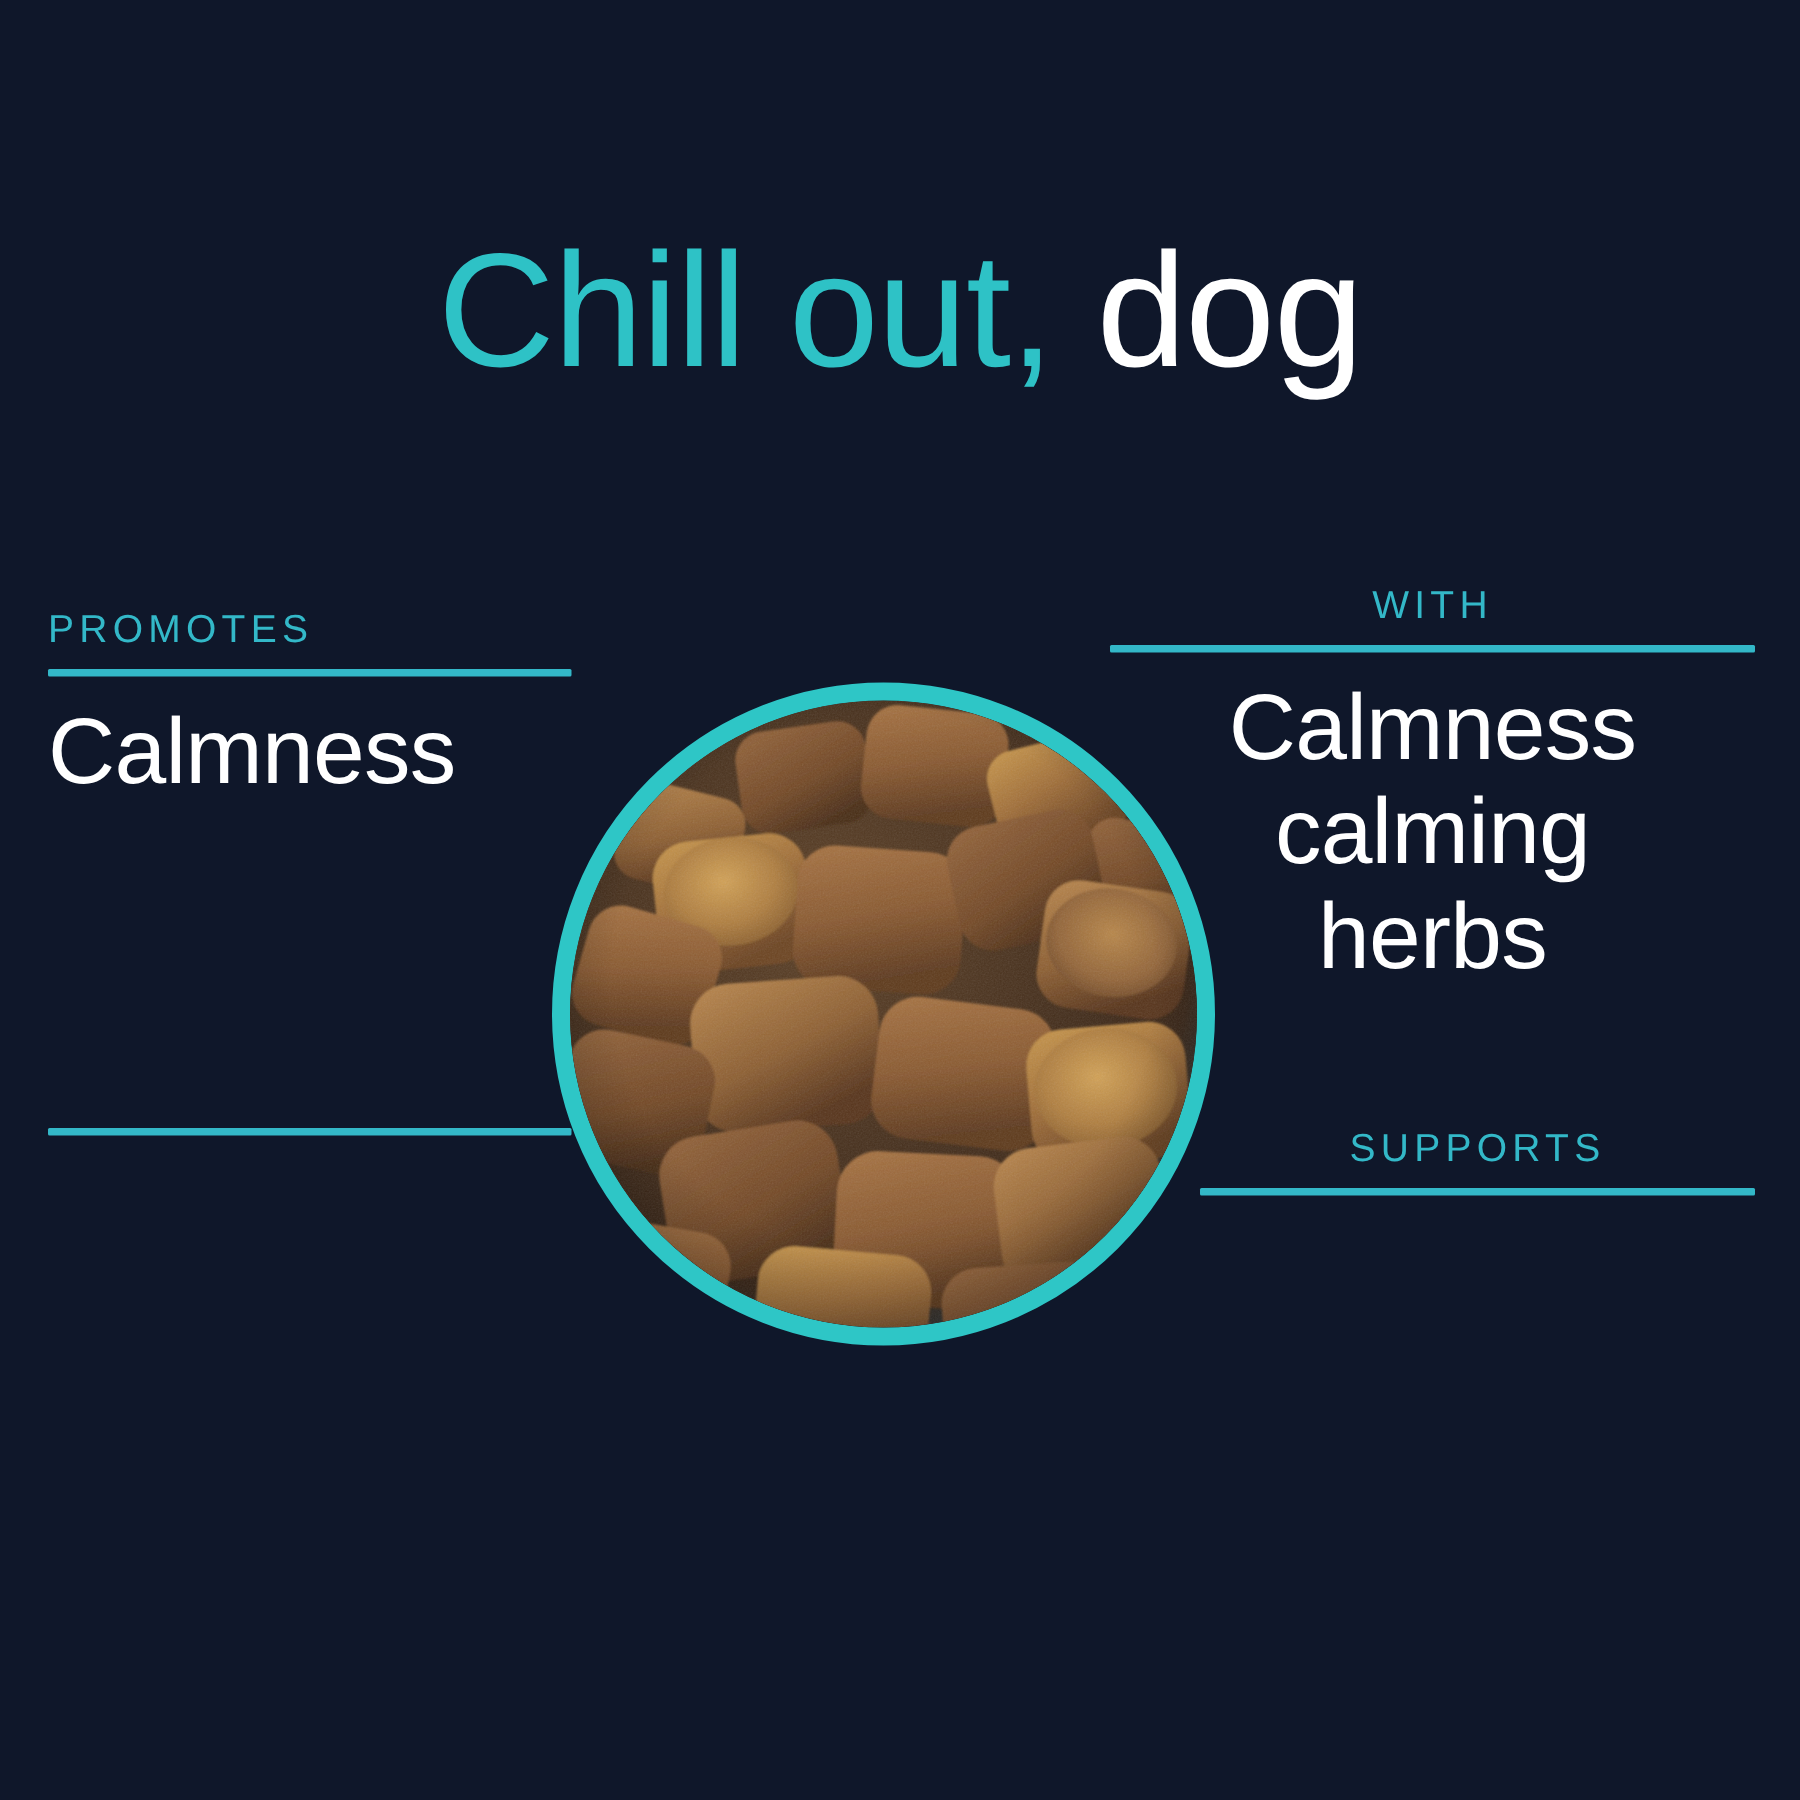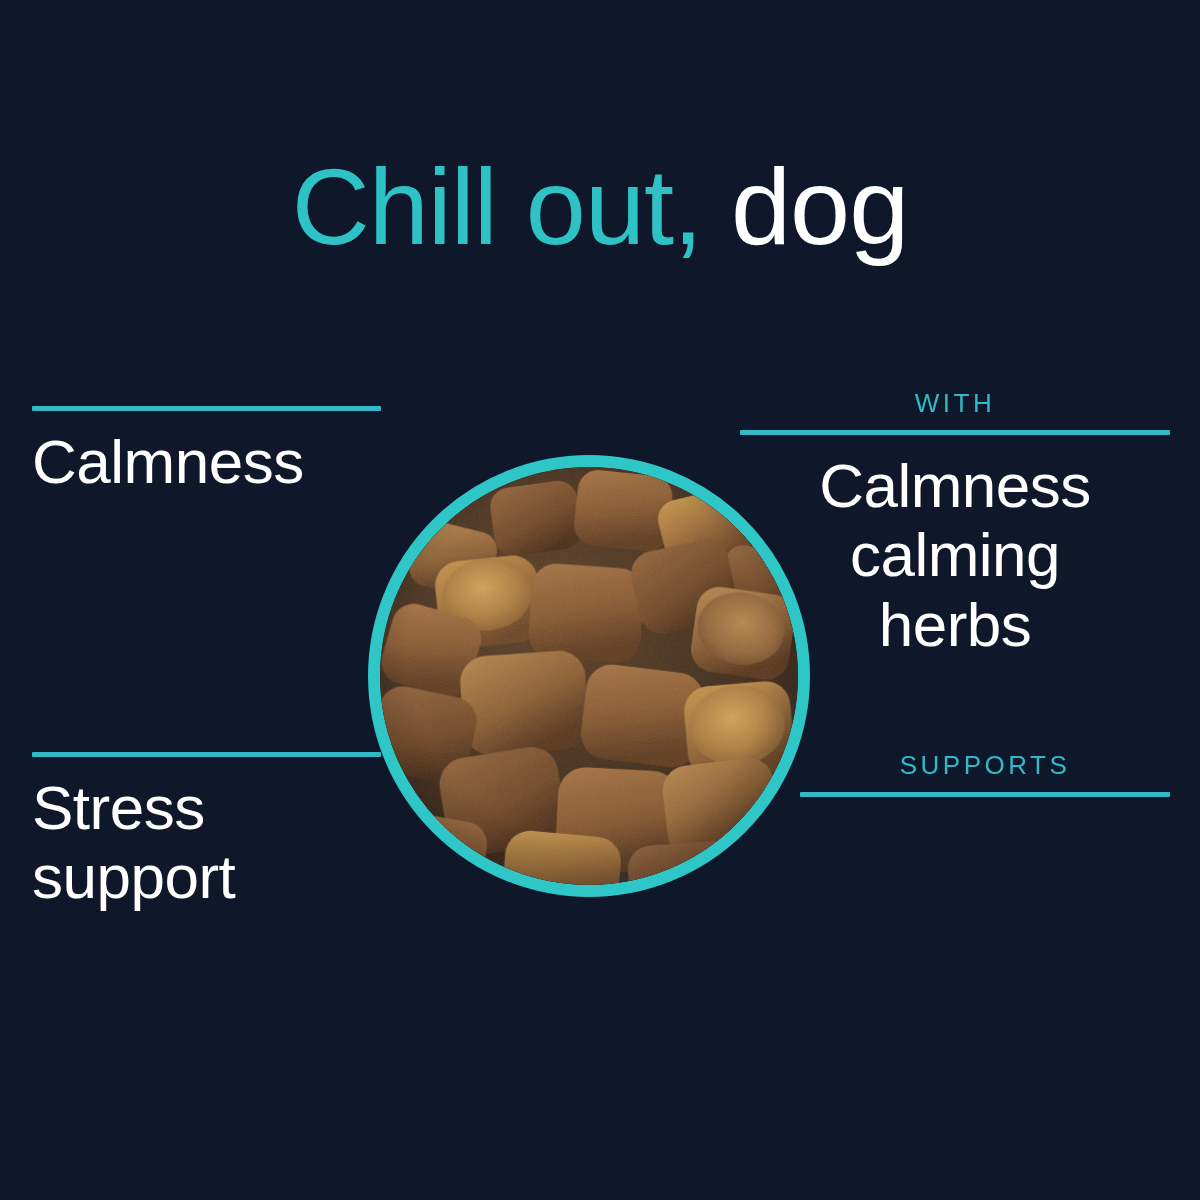--- a/index.html
+++ b/index.html
@@ -107,35 +107,34 @@
 <body>
 
 <div class="canvas">
 
   <div class="headline">
     <span class="accent">Chill out,</span>
     <span class="plain">dog</span>
   </div>
 
   <div class="feature left feature-promotes">
+    <div class="kicker">PROMOTES</div>
     <div class="rule"></div>
     <div class="headline-text">Calmness</div>
   </div>
 
   <div class="feature right feature-with">
     <div class="kicker">WITH</div>
     <div class="rule"></div>
     <div class="headline-text">Calmness calming
 herbs</div>
   </div>
 
   <div class="feature left feature-helps">
     <div class="rule"></div>
-    <div class="headline-text">Stress
-support</div>
   </div>
 
   <div class="feature right feature-supports">
     <div class="kicker">SUPPORTS</div>
     <div class="rule"></div>
   </div>
 
   <div class="photo-circle">
     <div class="photo-inner">
       <svg class="treats-svg" viewBox="0 0 440 440" preserveAspectRatio="xMidYMid slice">

